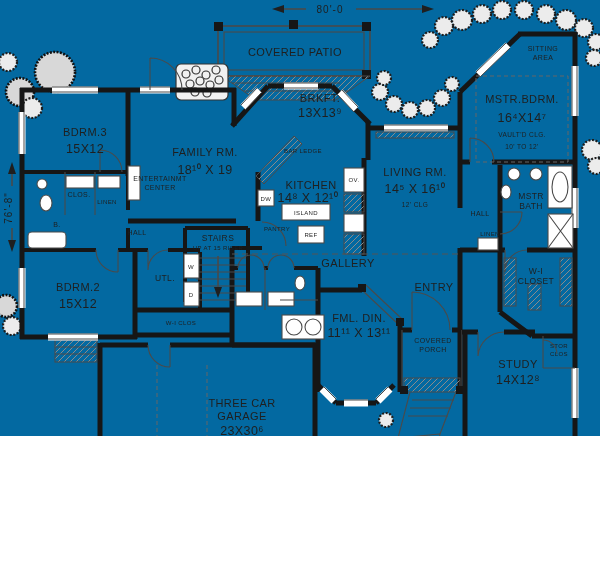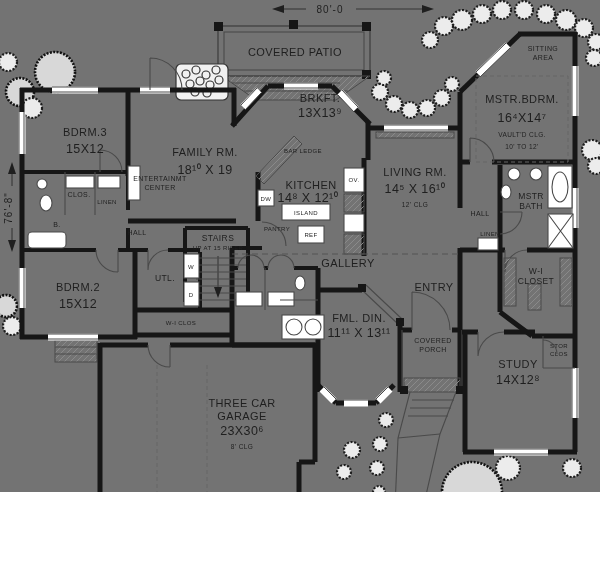--- a/index.html
+++ b/index.html
@@ -1,16 +1,16 @@
 <!DOCTYPE html>
 <html><head>
 <meta charset="utf-8">
 <style>
   html,body{margin:0;padding:0;background:#ffffff;}
-  .sheet{width:600px;height:492px;background:#737373;position:relative;overflow:hidden;}
+  .sheet{width:600px;height:436px;background:#0369a1;position:relative;overflow:hidden;}
   svg{display:block;}
   text{font-family:"Liberation Sans", sans-serif;fill:#1f1f1f;text-anchor:middle;letter-spacing:.4px;}
   .t-name{font-size:11px;}
   .t-size{font-size:12.5px;}
   .t-md{font-size:8.5px;}
   .t-note{font-size:6.5px;}
   .t-sm{font-size:7px;}
   .t-xs{font-size:6px;}
   .t-dim{font-size:10px;letter-spacing:1px;}
   .wall{stroke:#161616;stroke-width:5;fill:none;stroke-linecap:butt;}

